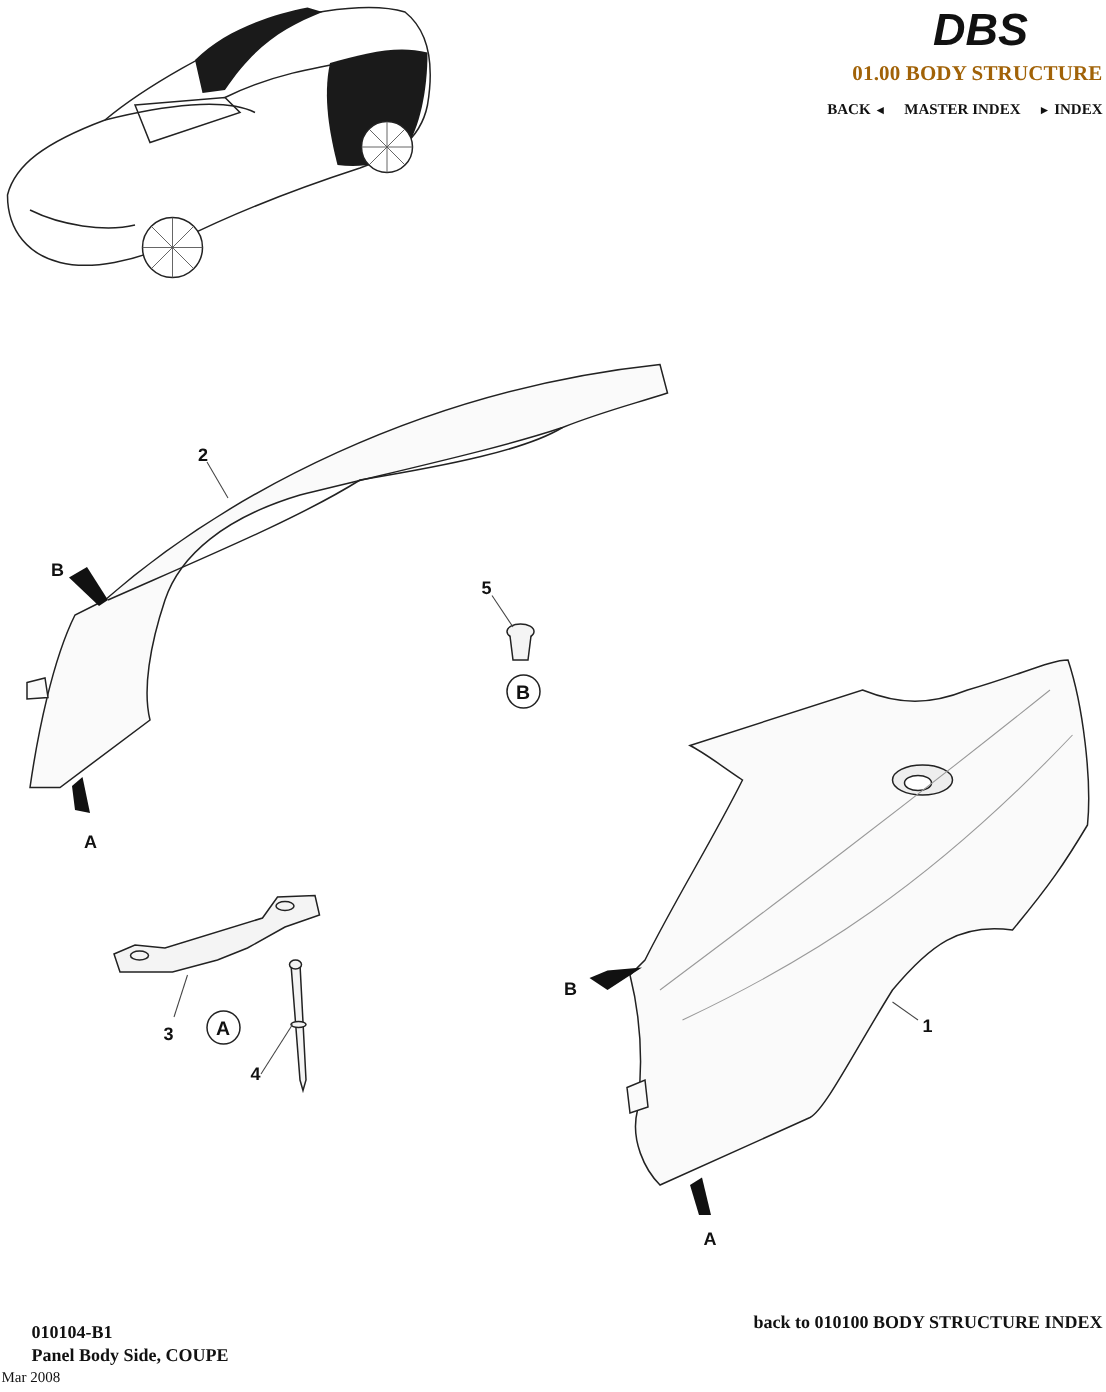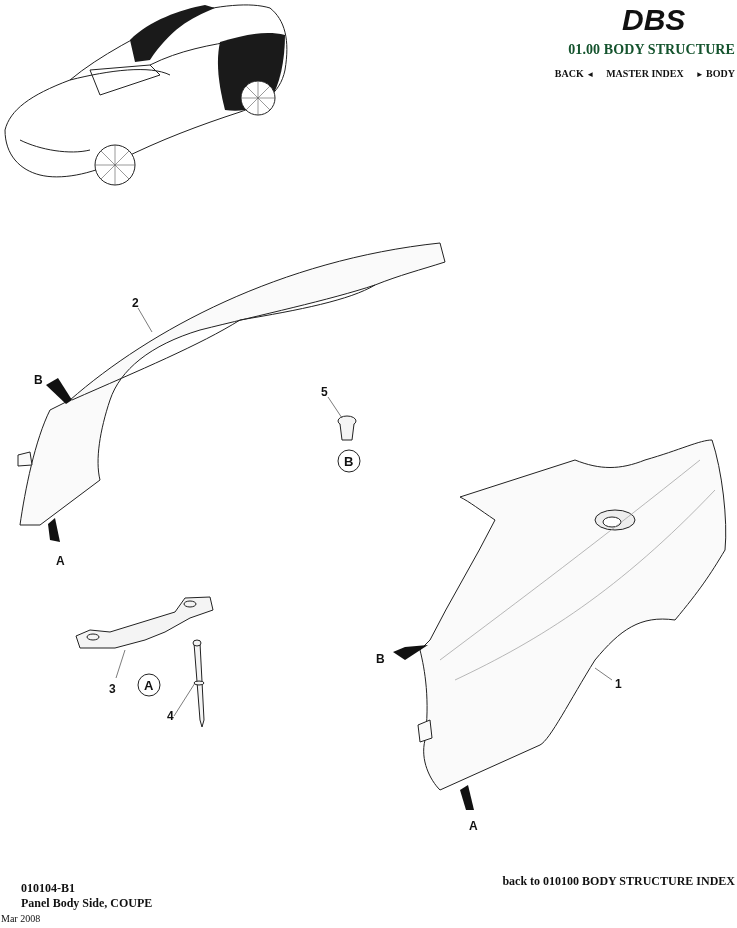--- a/index.html
+++ b/index.html
@@ -1,19 +1,19 @@
 <!DOCTYPE html>
 <html><head>
 <meta charset="utf-8">
 <style>
   html,body{margin:0;padding:0;background:#ffffff;}
   body{width:737px;height:928px;position:relative;overflow:hidden;font-family:"Liberation Sans",sans-serif;color:#111;}
   .abs{position:absolute;}
   .logo{left:620px;top:2px;width:115px;height:34px;}
-  .section-title{right:2px;top:42px;font-family:"Liberation Serif",serif;font-size:14px;font-weight:bold;letter-spacing:0.1px;color:#14532d;white-space:nowrap;margin-left:32px;}
+  .section-title{right:2px;top:42px;font-family:"Liberation Serif",serif;font-size:14px;font-weight:bold;letter-spacing:0.1px;color:#a16207;white-space:nowrap;margin-left:32px;}
   .nav{right:2px;top:68px;font-family:"Liberation Serif",serif;font-size:10px;font-weight:bold;white-space:nowrap;display:flex;gap:12px;align-items:flex-start;}
   .nav span{cursor:pointer;}
   .nav .arrow{font-size:8px;}
   .footer-code{left:1px;top:881px;font-family:"Liberation Serif",serif;font-size:12px;font-weight:bold;margin-left:20px;}
   .footer-title{left:1px;top:896px;font-family:"Liberation Serif",serif;font-size:12px;font-weight:bold;padding-left:20px;}
   .footer-date{left:1px;top:913px;font-family:"Liberation Serif",serif;font-size:10px;}
   .footer-link{right:2px;top:874px;font-family:"Liberation Serif",serif;font-size:12px;font-weight:bold;cursor:pointer;white-space:nowrap;}
   svg text{font-family:"Liberation Sans",sans-serif;font-weight:bold;}
 </style>
 </head>
@@ -21,21 +21,21 @@
 
 <svg class="abs logo" viewBox="0 0 115 34">
   <text x="2" y="28" font-size="30" font-style="italic" font-weight="900" fill="#111">DBS</text>
 </svg>
 
 <div class="abs section-title">01.00 BODY STRUCTURE</div>
 
 <div class="abs nav">
   <span><span>BACK</span> <span class="arrow">◄</span></span>
   <span>MASTER INDEX</span>
-  <span><span class="arrow">►</span> <span>BODY</span></span>
+  <span><span class="arrow">►</span> <span>INDEX</span></span>
 </div>
 
 <svg class="abs" style="left:0;top:0;" width="300" height="190" viewBox="0 0 300 190">
   <g fill="none" stroke="#222" stroke-width="1">
     <path d="M5,130 C10,110 30,95 70,80 C100,55 140,35 180,15 C220,5 250,2 270,8 C285,20 290,40 285,70 C280,95 260,105 240,112 C200,125 160,140 120,160 C90,175 60,180 40,175 C20,170 5,155 5,130 Z"></path>
     <path d="M70,80 C110,70 150,65 170,75"></path>
     <path d="M90,70 L150,65 L160,75 L100,95 Z"></path>
     <path d="M150,65 C180,50 210,45 240,40"></path>
     <path d="M20,140 C40,150 70,155 90,150"></path>
   </g>

